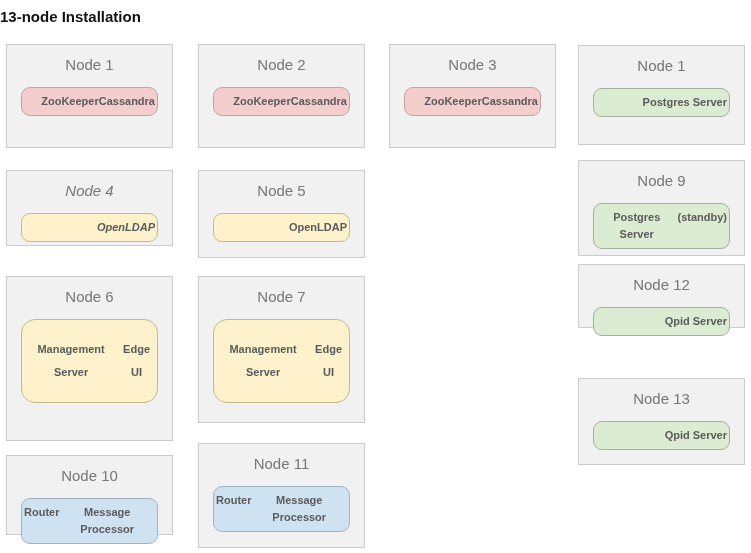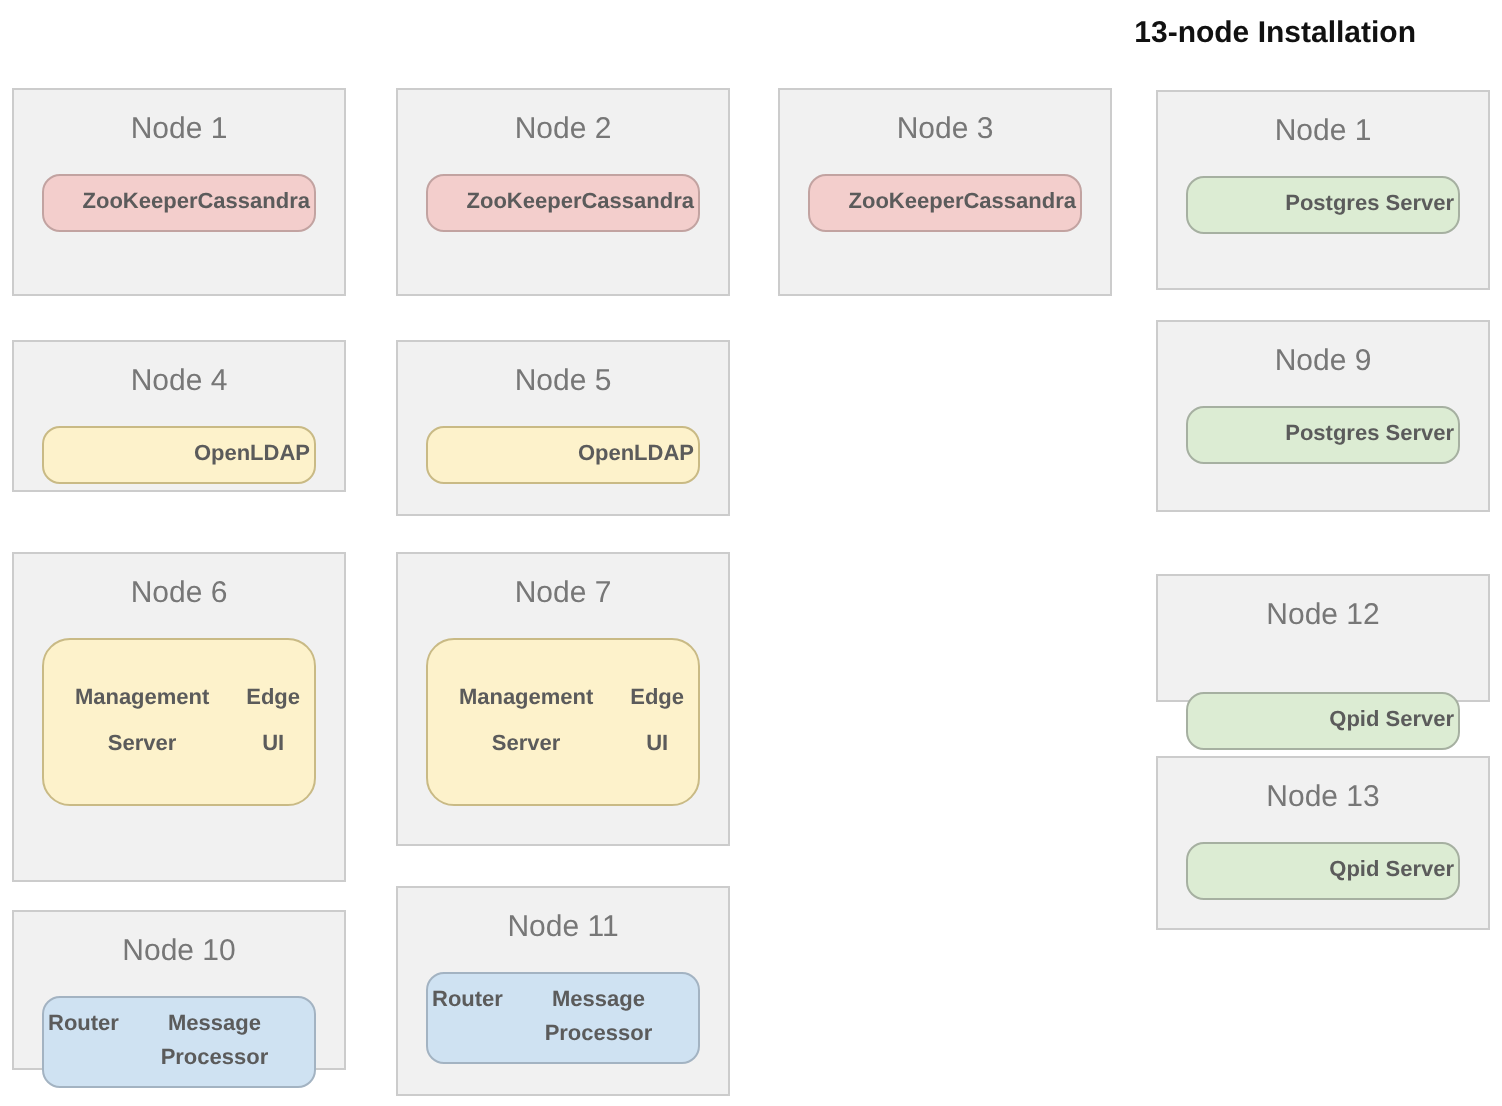--- a/index.html
+++ b/index.html
@@ -13,21 +13,21 @@
     width: 751px;
     height: 553px;
     background: #ffffff;
     overflow: hidden;
   }
   .diagram-title {
     position: absolute;
     top: 8px;
     left: 0;
     width: 708px;
-    text-align: right;
+    text-align: left;
     font-size: 15px;
     font-weight: bold;
     color: #111111;
   }
   .node {
     position: absolute;
     width: 167px;
     background: #f1f1f1;
     border: 1px solid #cccccc;
     box-sizing: border-box;
@@ -66,29 +66,29 @@
   }
   .service.pink   { background: var(--pink-bg, #f3cecc);  border-color: var(--pink-border, #c2a3a1); }
   .service.yellow { background: var(--yellow-bg, #fdf2cb); border-color: var(--yellow-border, #c9ba85); }
   .service.green  { background: var(--green-bg, #dcecd3);  border-color: var(--green-border, #a6b0a1); }
   .service.blue   { background: var(--blue-bg, #cfe2f2);   border-color: var(--blue-border, #a3b3c2); }
 
   
   #node-1  { left: 6px;   top: 44px;  height: 104px; }
   #node-2  { left: 198px; top: 44px;  height: 104px; }
   #node-3  { left: 389px; top: 44px;  height: 104px; }
-  #node-4  { left: 6px;   top: 170px; height: 76px;  }
+  #node-4  { left: 6px;   top: 170px; height: 76px; font-style: italic;  }
   #node-5  { left: 198px; top: 170px; height: 88px;  }
   #node-6  { left: 6px;   top: 276px; height: 165px; }
   #node-7  { left: 198px; top: 276px; height: 147px; }
   #node-8  { left: 578px; top: 45px;  height: 100px; }
   #node-9  { left: 578px; top: 160px; height: 96px;  }
   #node-10 { left: 6px;   top: 455px; height: 80px; }
   #node-11 { left: 198px; top: 443px; height: 105px; }
-  #node-12 { left: 578px; top: 287px; height: 64px; gap: 16px;  }
+  #node-12 { left: 578px; top: 264px; height: 64px;  }
   #node-13 { left: 578px; top: 378px; height: 87px;  }
 </style>
 </head>
 <body>
 
 <div class="canvas">
 
   <div class="diagram-title">13-node Installation</div>
 
   <div class="node" id="node-1">
@@ -149,20 +149,21 @@
     <div class="node-label">Node 1</div>
     <div class="service green">
       <div>Postgres Server</div>
     </div>
   </div>
 
   <div class="node" id="node-9">
     <div class="node-label">Node 9</div>
     <div class="service green">
       <div>Postgres Server</div>
+      <div>(standby)</div>
     </div>
   </div>
 
   <div class="node" id="node-10">
     <div class="node-label">Node 10</div>
     <div class="service blue">
       <div>Router</div>
       <div>Message Processor</div>
     </div>
   </div>

